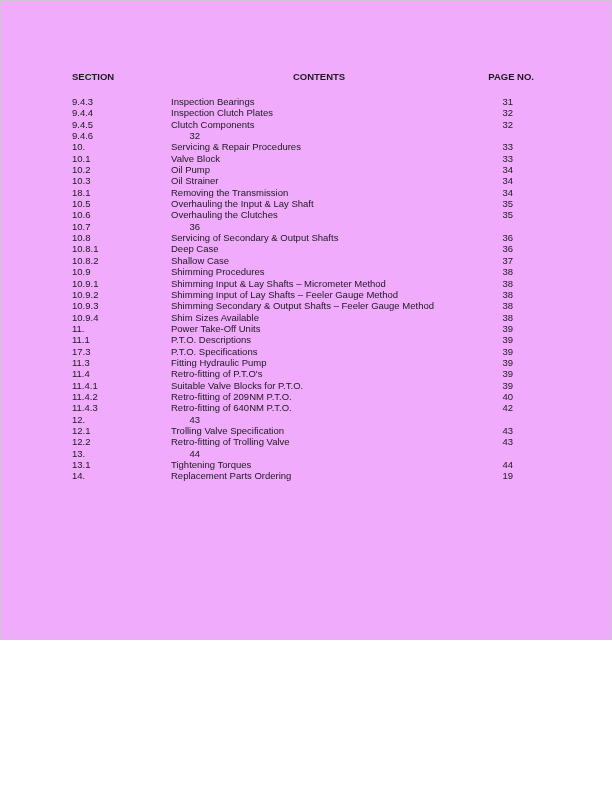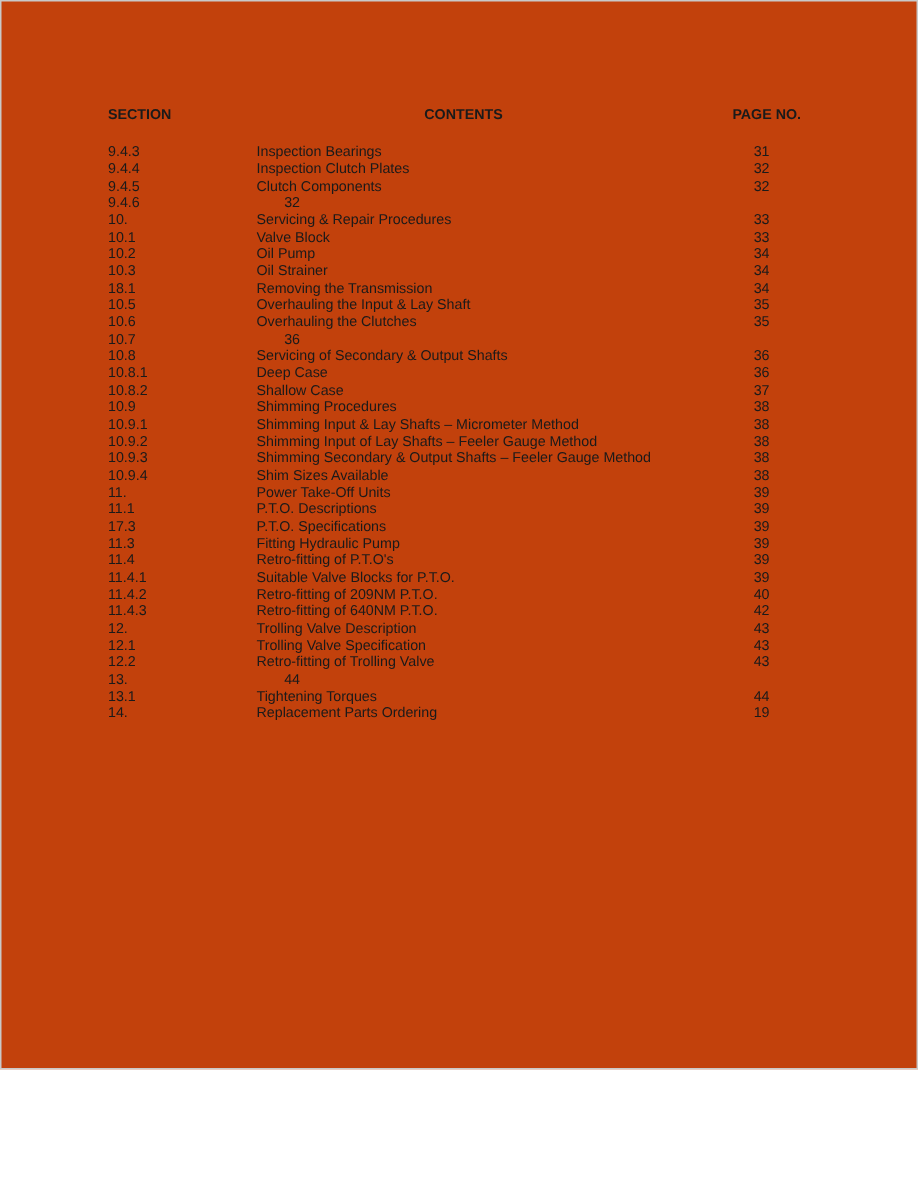--- a/index.html
+++ b/index.html
@@ -3,22 +3,22 @@
 <meta charset="utf-8">
 <style>
   html, body {
     margin: 0;
     padding: 0;
     background: #ffffff;
   }
   .page {
     position: relative;
     width: 612px;
-    height: 713px;
-    background: #c2410c;
+    height: 640px;
+    background: #f0abfc;
     box-sizing: border-box;
     border: 1px solid #c9c9c9;
     font-family: "Liberation Sans", sans-serif;
     color: #1a1a1a;
     overflow: hidden;
   }
   .toc {
     position: absolute;
     left: 71px;
     top: 70px;
@@ -31,21 +31,21 @@
     font-weight: bold;
     margin-bottom: 13px;
   }
   .toc-header .col-section {
     position: absolute;
     left: 0;
     top: 0;
   }
   .toc-header .col-contents {
     position: absolute;
-    left: 237px;
+    left: 247px;
     top: 0;
     transform: translateX(-50%);
   }
   .toc-header .col-page {
     position: absolute;
     right: 0;
     top: 0;
     text-align: right;
   }
   .toc-row {
@@ -222,21 +222,20 @@
           <span class="cell-title">Retro-fitting of 209NM P.T.O.</span>
           <span class="cell-page">40</span>
         </div>
         <div class="toc-row">
           <span class="cell-section">11.4.3</span>
           <span class="cell-title">Retro-fitting of 640NM P.T.O.</span>
           <span class="cell-page">42</span>
         </div>
         <div class="toc-row">
           <span class="cell-section">12.</span>
-          <span class="cell-title">Trolling Valve Description</span>
           <span class="cell-page">43</span>
         </div>
         <div class="toc-row">
           <span class="cell-section">12.1</span>
           <span class="cell-title">Trolling Valve Specification</span>
           <span class="cell-page">43</span>
         </div>
         <div class="toc-row">
           <span class="cell-section">12.2</span>
           <span class="cell-title">Retro-fitting of Trolling Valve</span>

